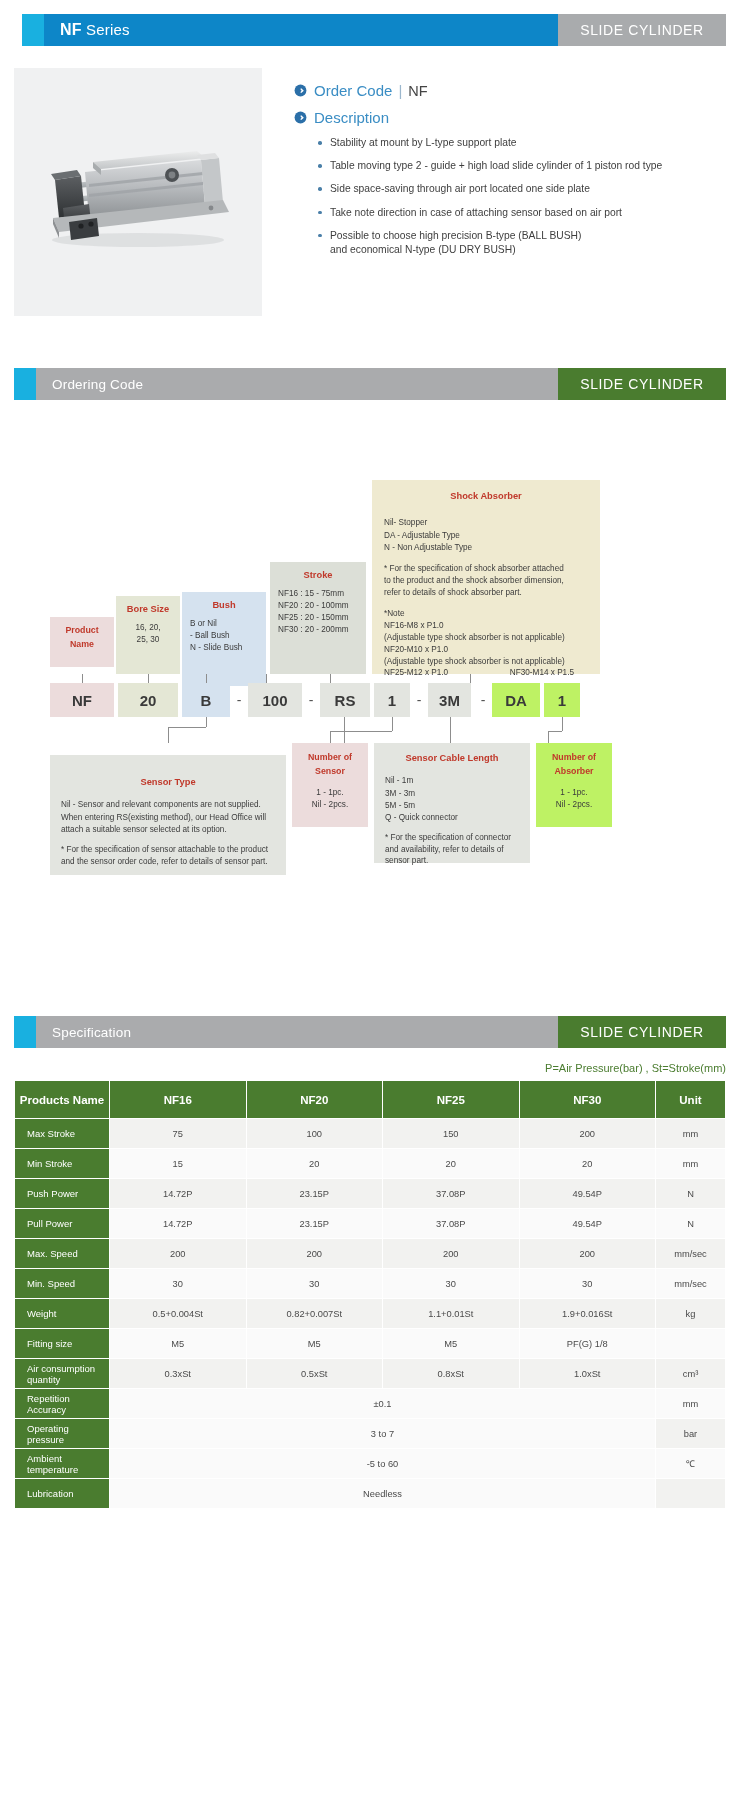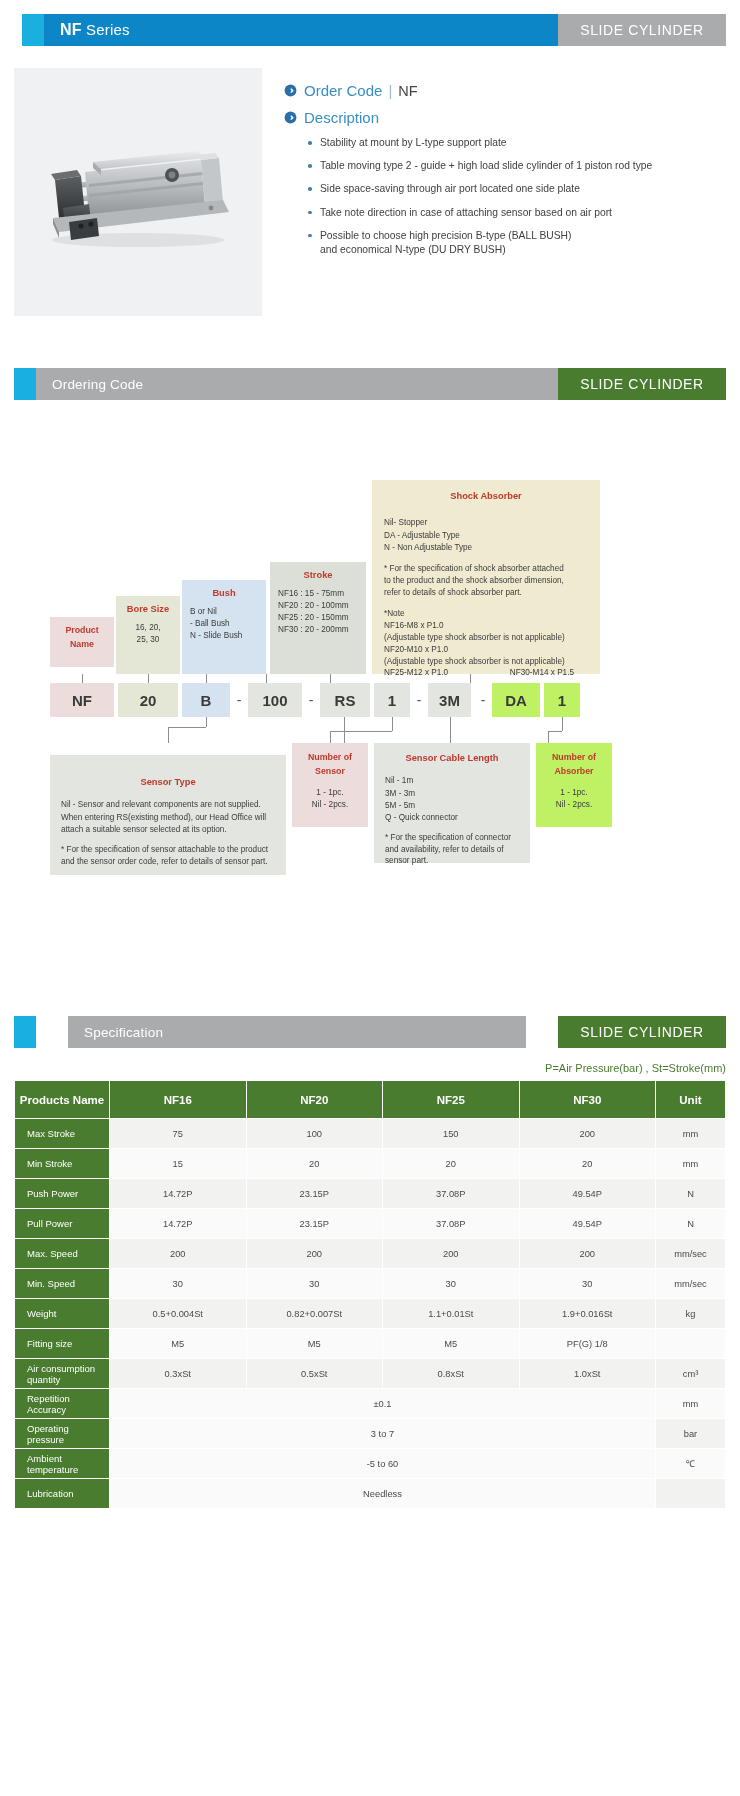--- a/index.html
+++ b/index.html
@@ -26,21 +26,21 @@
   .bar-blue .tag { background:#a9abad; }
   .bar-gray .tag { background:#4a7c2f; }
 
   
   .top-wrap { display:flex; margin:22px 14px 0 14px; }
   .img-panel {
     width:248px; height:248px; background:#f0f1f2;
     display:flex; align-items:center; justify-content:center;
     flex:none;
   }
-  .desc-panel { flex:1; padding-left:22px; padding-top:14px; }
+  .desc-panel { flex:1; padding-left:32px; padding-top:14px; }
 
   .desc-head { display:flex; align-items:center; margin-bottom:6px; }
   .arrow-ico { width:13px; height:13px; flex:none; margin-right:7px; }
   .desc-head .t1 { color:#3a8dc4; font-size:15px; }
   .desc-head .sep { color:#9bb7cd; margin:0 6px; font-size:15px; }
   .desc-head .t2 { color:#444; font-size:14.5px; }
   .desc-head2 { display:flex; align-items:center; margin:10px 0 10px 0; }
   .desc-head2 .t1 { color:#3a8dc4; font-size:15px; }
 
   ul.bullets { list-style:none; margin:0; padding:0 0 0 24px; }
@@ -236,21 +236,21 @@
     <span class="ttl nm" style="margin-bottom:1px;">Product</span>
     <span class="ttl nm" style="margin-bottom:0;">Name</span>
   </div>
 
   <div class="cbox c-olive" style="left:116px; top:168px; width:64px; height:78px;">
     <span class="ttl">Bore Size</span>
     <div style="white-space:pre-line; text-align:center;">16, 20,
 25, 30</div>
   </div>
 
-  <div class="cbox c-blue" style="left:182px; top:152px; width:84px; height:94px;">
+  <div class="cbox c-blue" style="left:182px; top:164px; width:84px; height:94px;">
     <span class="ttl">Bush</span>
     <div style="white-space:pre-line;">B or Nil
 - Ball Bush
 N - Slide Bush</div>
   </div>
 
   <div class="cbox c-gray" style="left:270px; top:134px; width:96px; height:112px;">
     <span class="ttl">Stroke</span>
     <div style="white-space:pre-line;">NF16 : 15 -  75mm
 NF20 : 20 - 100mm
@@ -345,21 +345,21 @@
 
   <div class="cbox c-beige" style="left:536px; top:315px; width:76px; height:84px; padding:8px 8px;">
     <span class="ttl nm" style="margin-bottom:1px;">Number of</span>
     <span class="ttl nm" style="margin-bottom:9px;">Absorber</span>
     <div style="white-space:pre-line; text-align:center; line-height:1.5;">1 - 1pc.
 Nil - 2pcs.</div>
   </div>
 
 </div>
 
-<div class="sec-bar bar-gray" style="margin-top:28px;gap:32px;">
+<div class="sec-bar bar-gray" style="margin-top:28px;">
   <div class="tick"></div>
   <div class="mid">
     <span>Specification</span>
   </div>
   <div class="tag">
     <span>SLIDE CYLINDER</span>
   </div>
 </div>
 
 <div class="pnote">P=Air Pressure(bar) , St=Stroke(mm)</div>

